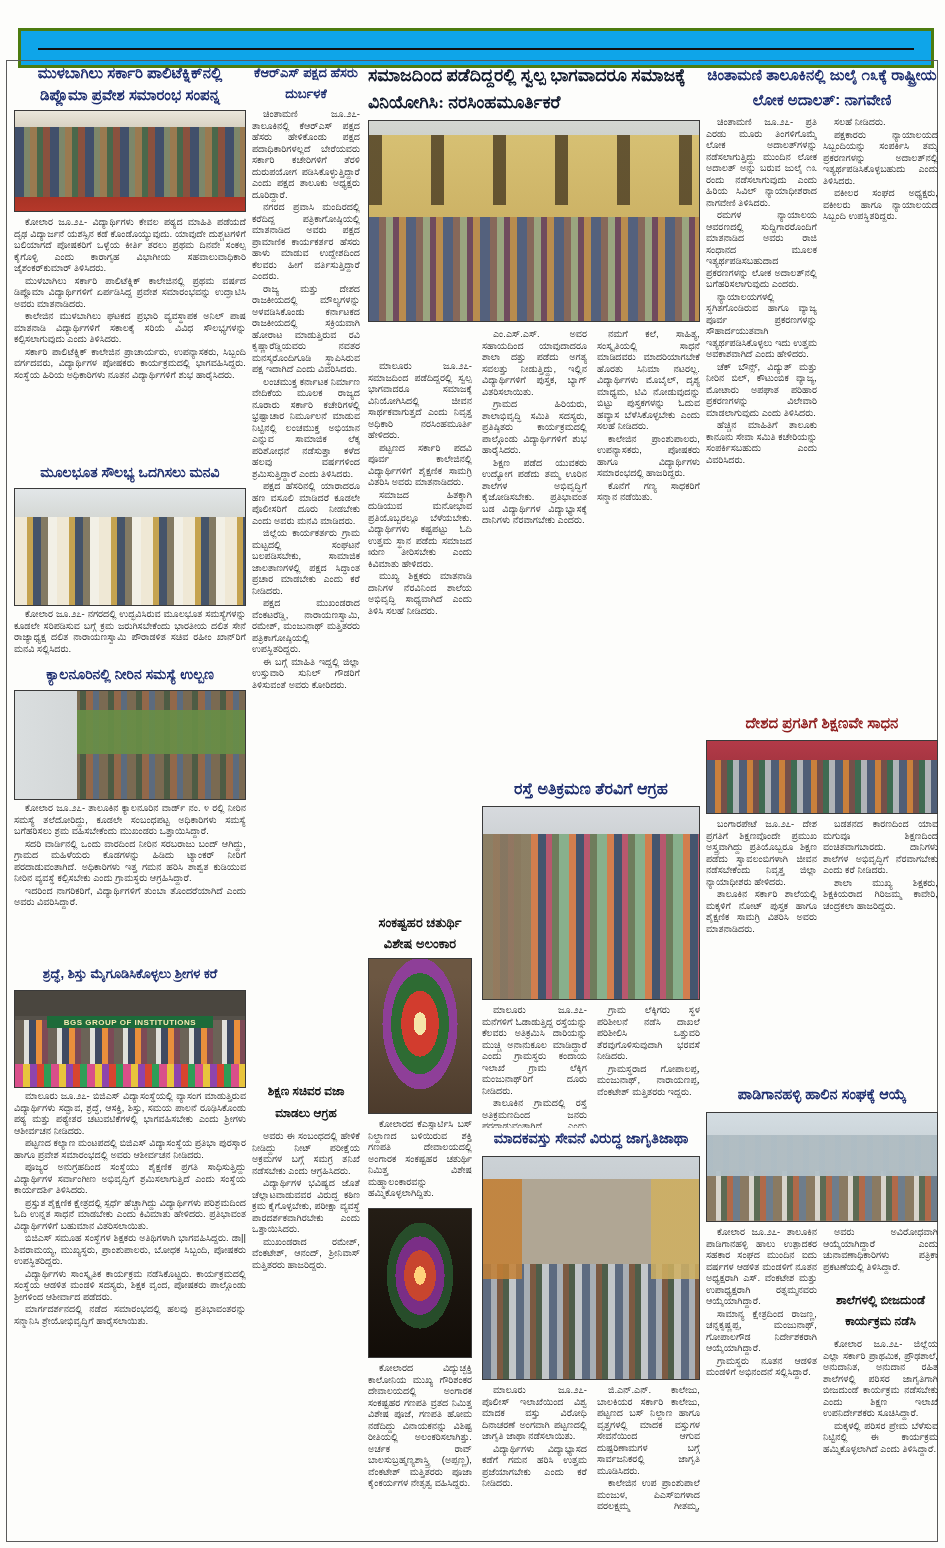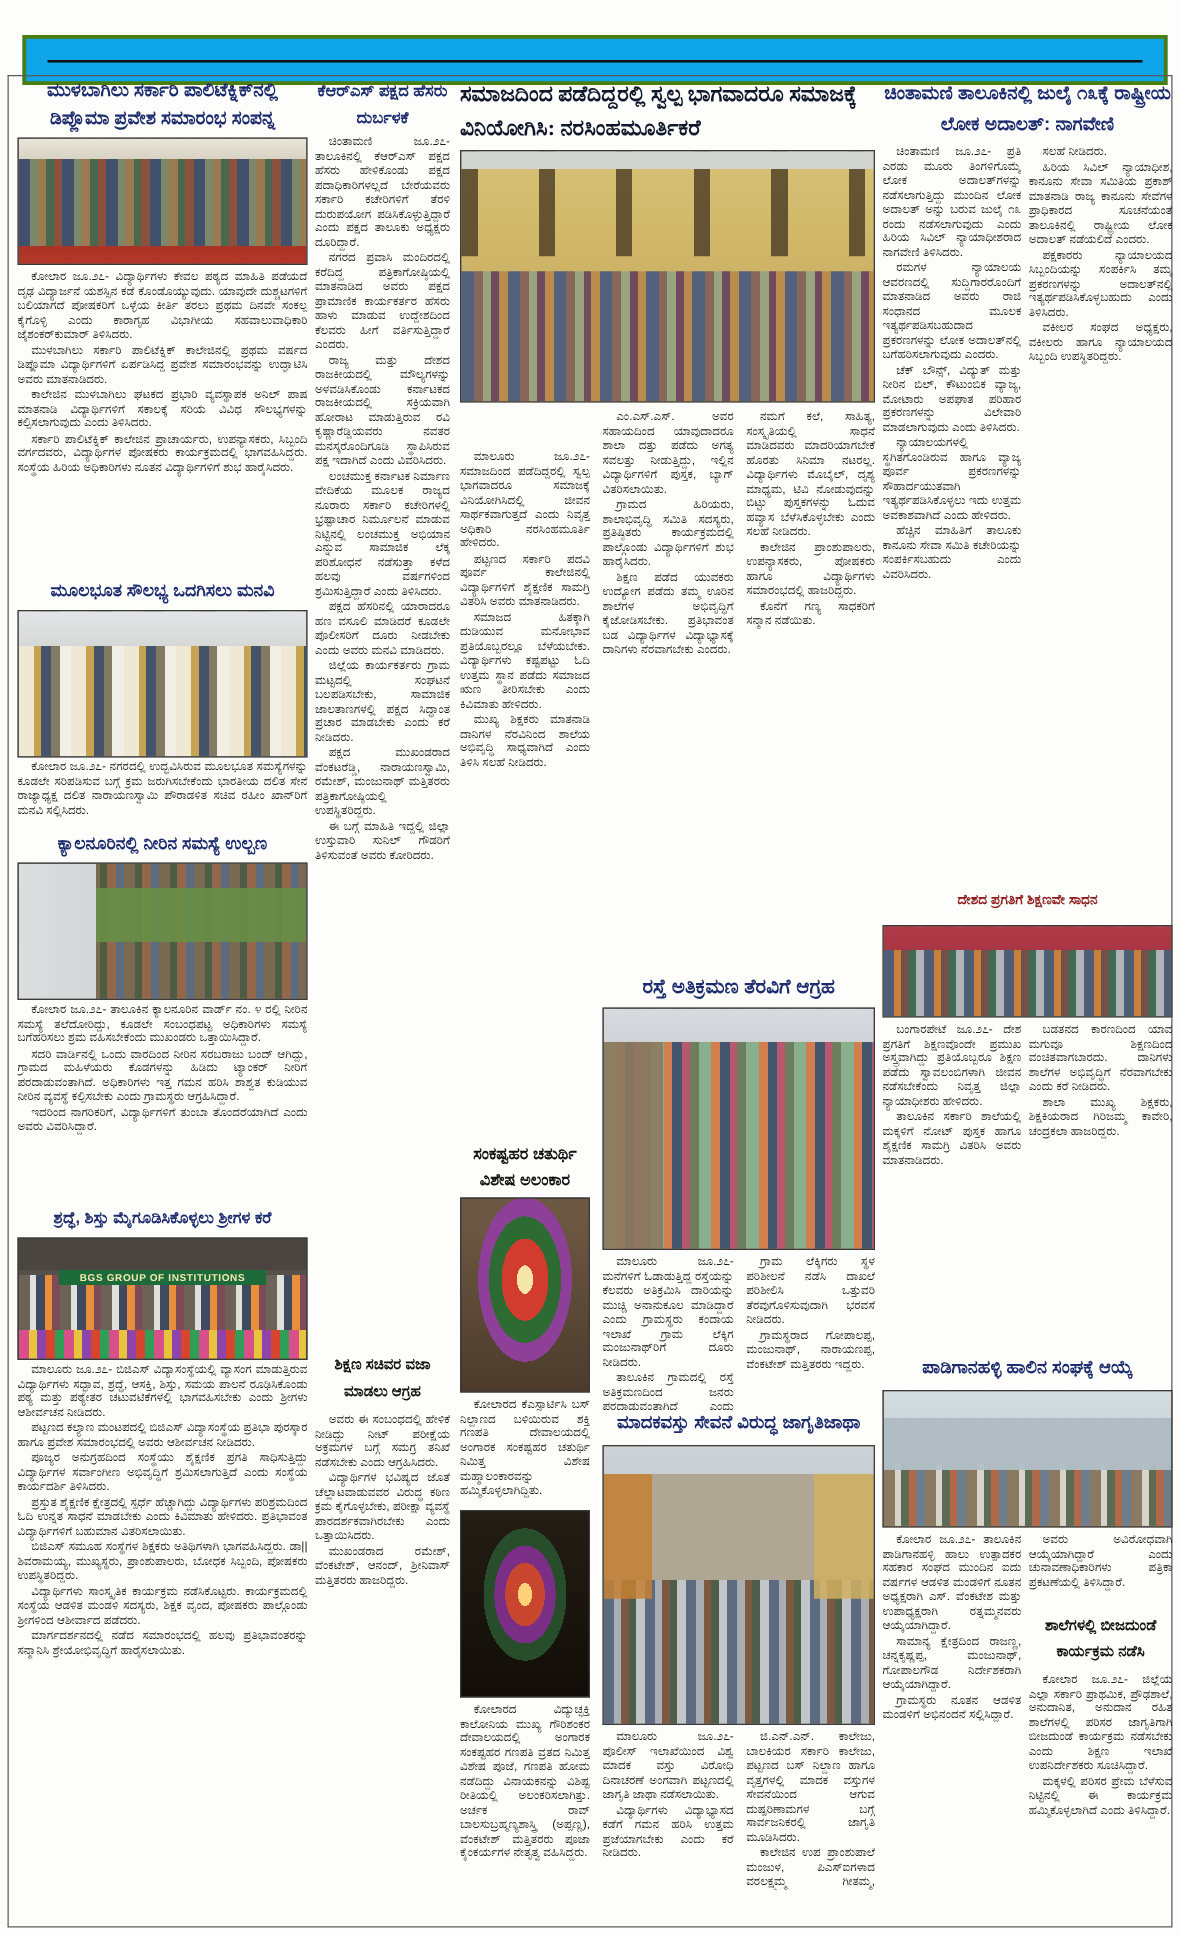--- a/index.html
+++ b/index.html
@@ -198,32 +198,31 @@
   </div>
 <div class="abs bt" style="left:597px;top:1384px;width:103px;height:128px;">
     <p>ಜಿ.ಎನ್.ಎನ್. ಕಾಲೇಜು, ಬಾಲಕಿಯರ ಸರ್ಕಾರಿ ಕಾಲೇಜು, ಪಟ್ಟಣದ ಬಸ್ ನಿಲ್ದಾಣ ಹಾಗೂ ವೃತ್ತಗಳಲ್ಲಿ ಮಾದಕ ವಸ್ತುಗಳ ಸೇವನೆಯಿಂದ ಆಗುವ ದುಷ್ಪರಿಣಾಮಗಳ ಬಗ್ಗೆ ಸಾರ್ವಜನಿಕರಲ್ಲಿ ಜಾಗೃತಿ ಮೂಡಿಸಿದರು.</p>
     <p>ಕಾಲೇಜಿನ ಉಪ ಪ್ರಾಂಶುಪಾಲೆ ಮಂಜುಳ, ಪಿಎಸ್‌ಐಗಳಾದ ವರಲಕ್ಷ್ಮಮ್ಮ ಗೀತಮ್ಮ, ಎಎಸ್‌ಐಗಳಾದ ಆನಂದ್, ಮುನಿಗೌಡ, ನಾರಾಯಣಸ್ವಾಮಿ, ಸಿಬ್ಬಂದಿ ಮೋಹನ್, ಉಪನ್ಯಾಸಕರಾದ ವೆಂಕಟೇಶ್, ಶಂಕರ್, ಮೋಹನ್, ಶಿಕ್ಷಕ ಆನಂದ್ ಹಾಜರಿದ್ದರು.</p>
   </div>
 
 <div class="abs hl navy" style="left:706px;top:62px;width:232px;height:52px;font-size:15px;line-height:25px;">ಚಿಂತಾಮಣಿ ತಾಲೂಕಿನಲ್ಲಿ ಜುಲೈ ೧೩ಕ್ಕೆ ರಾಷ್ಟ್ರೀಯ ಲೋಕ ಅದಾಲತ್: ನಾಗವೇಣಿ</div>
 <div class="abs bt" style="left:706px;top:116px;width:111px;height:596px;">
     <p>ಚಿಂತಾಮಣಿ ಜೂ.೨೭- ಪ್ರತಿ ಎರಡು ಮೂರು ತಿಂಗಳಿಗೊಮ್ಮೆ ಲೋಕ ಅದಾಲತ್‌ಗಳನ್ನು ನಡೆಸಲಾಗುತ್ತಿದ್ದು ಮುಂದಿನ ಲೋಕ ಅದಾಲತ್ ಅನ್ನು ಬರುವ ಜುಲೈ ೧೩ ರಂದು ನಡೆಸಲಾಗುವುದು ಎಂದು ಹಿರಿಯ ಸಿವಿಲ್ ನ್ಯಾಯಾಧೀಶರಾದ ನಾಗವೇಣಿ ತಿಳಿಸಿದರು.</p>
     <p>ರಮಗಳ ನ್ಯಾಯಾಲಯ ಆವರಣದಲ್ಲಿ ಸುದ್ದಿಗಾರರೊಂದಿಗೆ ಮಾತನಾಡಿದ ಅವರು ರಾಜಿ ಸಂಧಾನದ ಮೂಲಕ ಇತ್ಯರ್ಥಪಡಿಸಬಹುದಾದ ಪ್ರಕರಣಗಳನ್ನು ಲೋಕ ಅದಾಲತ್‌ನಲ್ಲಿ ಬಗೆಹರಿಸಲಾಗುವುದು ಎಂದರು.</p>
+    <p>ನ್ಯಾಯಾಲಯಗಳಲ್ಲಿ ಸ್ಥಗಿತಗೊಂಡಿರುವ ಹಾಗೂ ವ್ಯಾಜ್ಯ ಪೂರ್ವ ಪ್ರಕರಣಗಳನ್ನು ಸೌಹಾರ್ದಯುತವಾಗಿ ಇತ್ಯರ್ಥಪಡಿಸಿಕೊಳ್ಳಲು ಇದು ಉತ್ತಮ ಅವಕಾಶವಾಗಿದೆ ಎಂದು ಹೇಳಿದರು.</p>
     <p>ಚೆಕ್ ಬೌನ್ಸ್, ವಿದ್ಯುತ್ ಮತ್ತು ನೀರಿನ ಬಿಲ್, ಕೌಟುಂಬಿಕ ವ್ಯಾಜ್ಯ, ಮೋಟಾರು ಅಪಘಾತ ಪರಿಹಾರ ಪ್ರಕರಣಗಳನ್ನು ವಿಲೇವಾರಿ ಮಾಡಲಾಗುವುದು ಎಂದು ತಿಳಿಸಿದರು.</p>
-    <p>ನ್ಯಾಯಾಲಯಗಳಲ್ಲಿ ಸ್ಥಗಿತಗೊಂಡಿರುವ ಹಾಗೂ ವ್ಯಾಜ್ಯ ಪೂರ್ವ ಪ್ರಕರಣಗಳನ್ನು ಸೌಹಾರ್ದಯುತವಾಗಿ ಇತ್ಯರ್ಥಪಡಿಸಿಕೊಳ್ಳಲು ಇದು ಉತ್ತಮ ಅವಕಾಶವಾಗಿದೆ ಎಂದು ಹೇಳಿದರು.</p>
     <p>ಹೆಚ್ಚಿನ ಮಾಹಿತಿಗೆ ತಾಲೂಕು ಕಾನೂನು ಸೇವಾ ಸಮಿತಿ ಕಚೇರಿಯನ್ನು ಸಂಪರ್ಕಿಸಬಹುದು ಎಂದು ವಿವರಿಸಿದರು.</p>
   </div>
 <div class="abs bt" style="left:823px;top:116px;width:115px;height:596px;">
     <p>ಸಲಹೆ ನೀಡಿದರು.</p>
-    <p>ಹಿರಿಯ ಸಿವಿಲ್ ನ್ಯಾಯಾಧೀಶ, ಕಾನೂನು ಸೇವಾ ಸಮಿತಿಯ ಪ್ರಕಾಶ್ ಮಾತನಾಡಿ ರಾಜ್ಯ ಕಾನೂನು ಸೇವೆಗಳ ಪ್ರಾಧಿಕಾರದ ಸೂಚನೆಯಂತೆ ತಾಲೂಕಿನಲ್ಲಿ ರಾಷ್ಟ್ರೀಯ ಲೋಕ ಅದಾಲತ್ ನಡೆಯಲಿದೆ ಎಂದರು.</p>
     <p>ಪಕ್ಷಕಾರರು ನ್ಯಾಯಾಲಯದ ಸಿಬ್ಬಂದಿಯನ್ನು ಸಂಪರ್ಕಿಸಿ ತಮ್ಮ ಪ್ರಕರಣಗಳನ್ನು ಅದಾಲತ್‌ನಲ್ಲಿ ಇತ್ಯರ್ಥಪಡಿಸಿಕೊಳ್ಳಬಹುದು ಎಂದು ತಿಳಿಸಿದರು.</p>
     <p>ವಕೀಲರ ಸಂಘದ ಅಧ್ಯಕ್ಷರು, ವಕೀಲರು ಹಾಗೂ ನ್ಯಾಯಾಲಯದ ಸಿಬ್ಬಂದಿ ಉಪಸ್ಥಿತರಿದ್ದರು.</p>
   </div>
 
-<div class="abs hl mar" style="left:706px;top:714px;width:232px;height:24px;font-size:11px;">ದೇಶದ ಪ್ರಗತಿಗೆ ಶಿಕ್ಷಣವೇ ಸಾಧನ</div>
+<div class="abs hl mar" style="left:706px;top:714px;width:232px;height:24px;font-size:15px;">ದೇಶದ ಪ್ರಗತಿಗೆ ಶಿಕ್ಷಣವೇ ಸಾಧನ</div>
 <div class="abs ph" id="photo10" style="left:706px;top:740px;width:232px;height:74px;"></div>
 <div class="abs bt" style="left:706px;top:818px;width:111px;height:246px;">
     <p>ಬಂಗಾರಪೇಟೆ ಜೂ.೨೭- ದೇಶ ಪ್ರಗತಿಗೆ ಶಿಕ್ಷಣವೊಂದೇ ಪ್ರಮುಖ ಅಸ್ತ್ರವಾಗಿದ್ದು ಪ್ರತಿಯೊಬ್ಬರೂ ಶಿಕ್ಷಣ ಪಡೆದು ಸ್ವಾವಲಂಬಿಗಳಾಗಿ ಜೀವನ ನಡೆಸಬೇಕೆಂದು ನಿವೃತ್ತ ಜಿಲ್ಲಾ ನ್ಯಾಯಾಧೀಶರು ಹೇಳಿದರು.</p>
     <p>ತಾಲೂಕಿನ ಸರ್ಕಾರಿ ಶಾಲೆಯಲ್ಲಿ ಮಕ್ಕಳಿಗೆ ನೋಟ್ ಪುಸ್ತಕ ಹಾಗೂ ಶೈಕ್ಷಣಿಕ ಸಾಮಗ್ರಿ ವಿತರಿಸಿ ಅವರು ಮಾತನಾಡಿದರು.</p>
   </div>
 <div class="abs bt" style="left:823px;top:818px;width:115px;height:246px;">
     <p>ಬಡತನದ ಕಾರಣದಿಂದ ಯಾವ ಮಗುವೂ ಶಿಕ್ಷಣದಿಂದ ವಂಚಿತವಾಗಬಾರದು. ದಾನಿಗಳು ಶಾಲೆಗಳ ಅಭಿವೃದ್ಧಿಗೆ ನೆರವಾಗಬೇಕು ಎಂದು ಕರೆ ನೀಡಿದರು.</p>
     <p>ಶಾಲಾ ಮುಖ್ಯ ಶಿಕ್ಷಕರು, ಶಿಕ್ಷಕಿಯರಾದ ಗಿರಿಜಮ್ಮ ಕಾವೇರಿ, ಚಂದ್ರಕಲಾ ಹಾಜರಿದ್ದರು.</p>
   </div>
 

